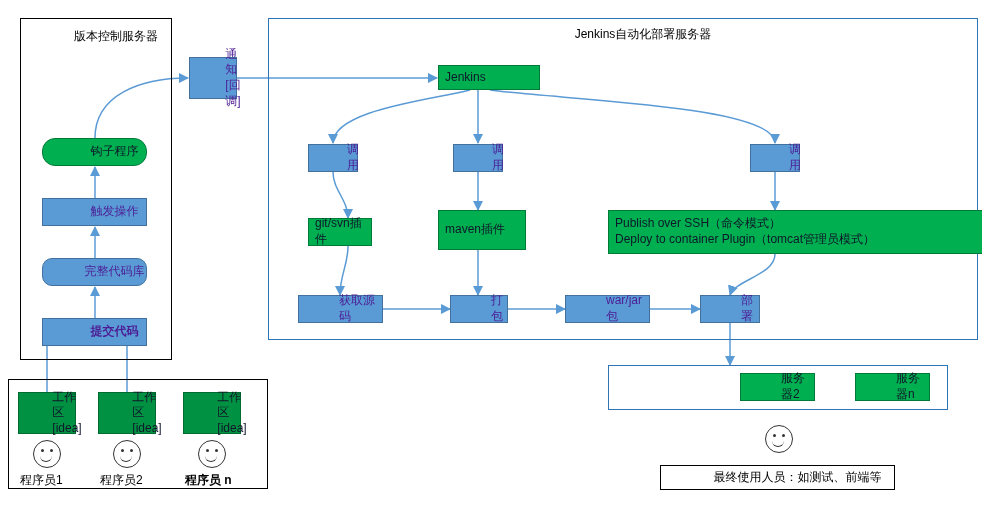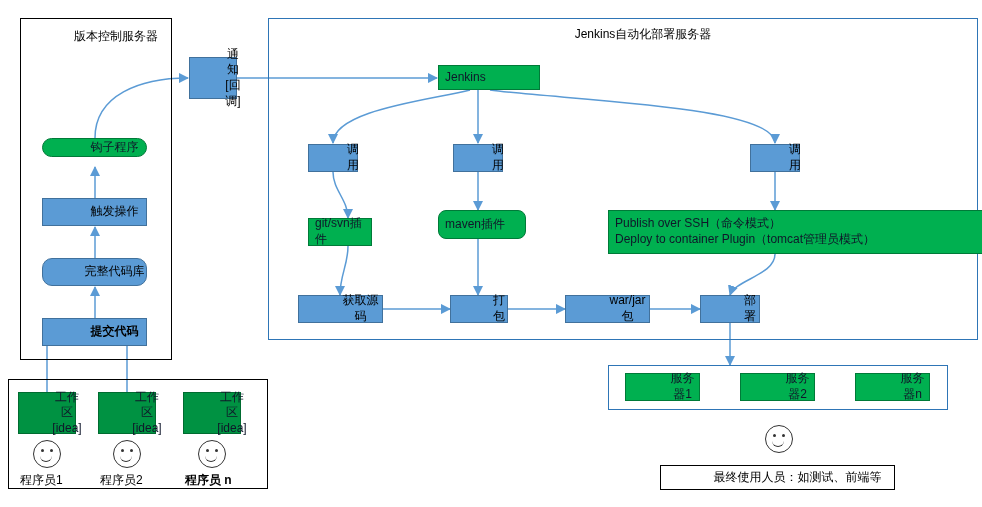--- a/index.html
+++ b/index.html
@@ -14,34 +14,34 @@
     width: 982px;
     height: 507px;
     background: #fff;
   }
   .box {
     position: absolute;
     box-sizing: border-box;
     display: flex;
     align-items: center;
     justify-content: center;
-    text-align: center;
+    text-align: left;
     line-height: 1.3;
     padding-left: 40px;
   }
   .border-black {
     border: 1px solid #000;
   }
   .border-blue {
     border: 1px solid #2e75b6;
   }
   .bg-blue {
     background: #5b9bd5;
     border: 1px solid #41719c;
-    color: #000000;
+    color: #4c1d95;
   }
   .bg-green {
     background: #00b050;
     border: 1px solid #007a38;
     color: #0f172a;
   }
   .bg-green-dk {
     background: #009242;
     border: 1px solid #006b30;
     color: #0f172a;
@@ -142,21 +142,21 @@
     <path d="M650,309 L700,309" stroke="#5b9bd5" stroke-width="1.5" fill="none" marker-end="url(#arr)"></path>
 
     <path d="M775,254 C775,275 735,280 730,295" stroke="#5b9bd5" stroke-width="1.5" fill="none" marker-end="url(#arr)"></path>
 
     <path d="M730,322 L730,365" stroke="#5b9bd5" stroke-width="1.5" fill="none" marker-end="url(#arr)"></path>
   </svg>
 
   <div class="box border-black" style="left:20px; top:18px; width:152px; height:342px; align-items:flex-start; padding-top:10px;">
     <span>版本控制服务器</span>
   </div>
-  <div class="box bg-green" style="left:42px; top:138px; width:105px; height:19px;border-radius:13px;">
+  <div class="box bg-green" style="left:42px; top:138px; width:105px; height:28px;border-radius:13px;">
       <span>钩子程序</span>
     </div>
   <div class="box bg-blue" style="left:42px; top:198px; width:105px; height:28px;">
       <span>触发操作</span>
     </div>
   <div class="box bg-blue" style="left:42px; top:258px; width:105px; height:28px;border-radius:10px;">
       <span>完整代码库</span>
     </div>
   <div class="box bg-blue" style="left:42px; top:318px; width:105px; height:28px;font-weight:bold;">
       <span>提交代码</span>
@@ -178,21 +178,21 @@
   <div class="box bg-blue" style="left:453px; top:144px; width:50px; height:28px;">
       <span>调用</span>
     </div>
   <div class="box bg-blue" style="left:750px; top:144px; width:50px; height:28px;">
       <span>调用</span>
     </div>
 
   <div class="box bg-green left-align" style="left:308px; top:218px; width:64px; height:28px;">
       <span>git/svn插件</span>
     </div>
-  <div class="box bg-green left-align" style="left:438px; top:210px; width:88px; height:29px;border-radius:8px;">
+  <div class="box bg-green left-align" style="left:438px; top:210px; width:88px; height:40px;">
       <span>maven插件</span>
     </div>
   <div class="box bg-green left-align" style="left:608px; top:210px; width:415px; height:44px; white-space:pre-line;"><span>Publish over SSH（命令模式）
 Deploy to container Plugin（tomcat管理员模式）</span></div>
 
   <div class="box bg-blue" style="left:298px; top:295px; width:85px; height:28px;">
       <span>获取源码</span>
     </div>
   <div class="box bg-blue" style="left:450px; top:295px; width:58px; height:28px;">
       <span>打包</span>
@@ -227,23 +227,20 @@
       <span class="eye l"></span>
       <span class="eye r"></span>
       <span class="mouth"></span>
     </div>
 
   <div class="title-text" style="left:20px; top:472px;">程序员1</div>
   <div class="title-text" style="left:100px; top:472px;">程序员2</div>
   <div class="title-text" style="left:185px; top:472px;font-weight:bold;">程序员 n</div>
 
   <div class="box border-blue" style="left:608px; top:365px; width:340px; height:45px;"></div>
-  <div class="box bg-green" style="left:625px; top:373px; width:75px; height:28px;">
-      <span>服务器1</span>
-    </div>
   <div class="box bg-green" style="left:740px; top:373px; width:75px; height:28px;">
       <span>服务器2</span>
     </div>
   <div class="box bg-green" style="left:855px; top:373px; width:75px; height:28px;">
       <span>服务器n</span>
     </div>
 
   <div class="smiley" style="left:765px; top:425px;">
       <span class="eye l"></span>
       <span class="eye r"></span>

